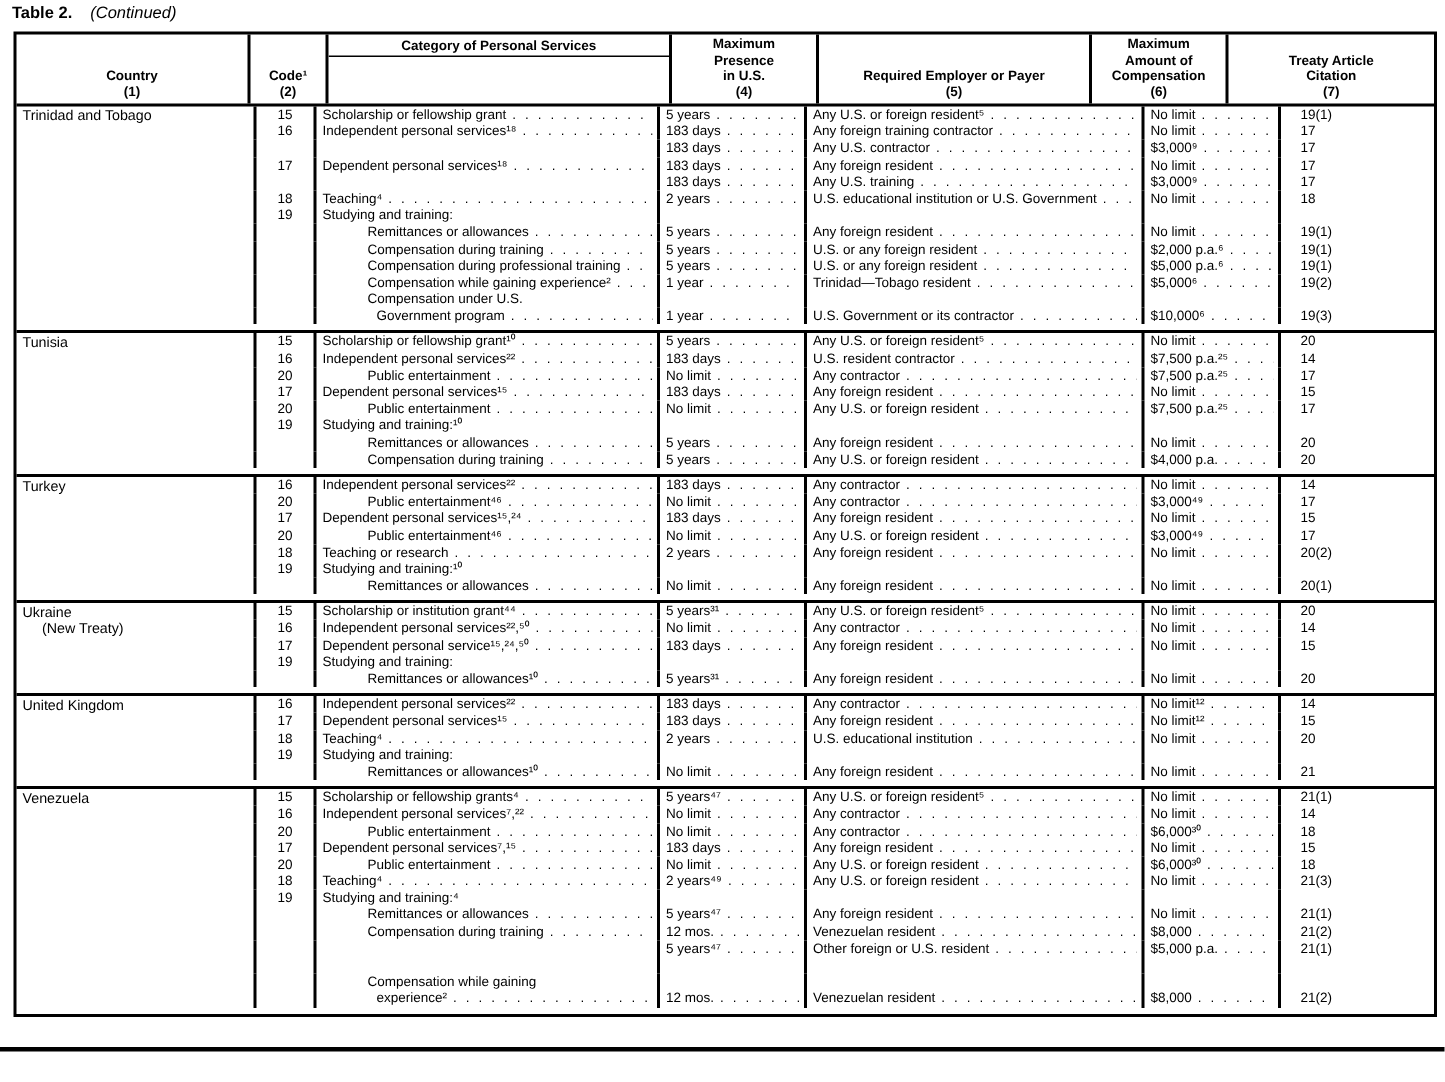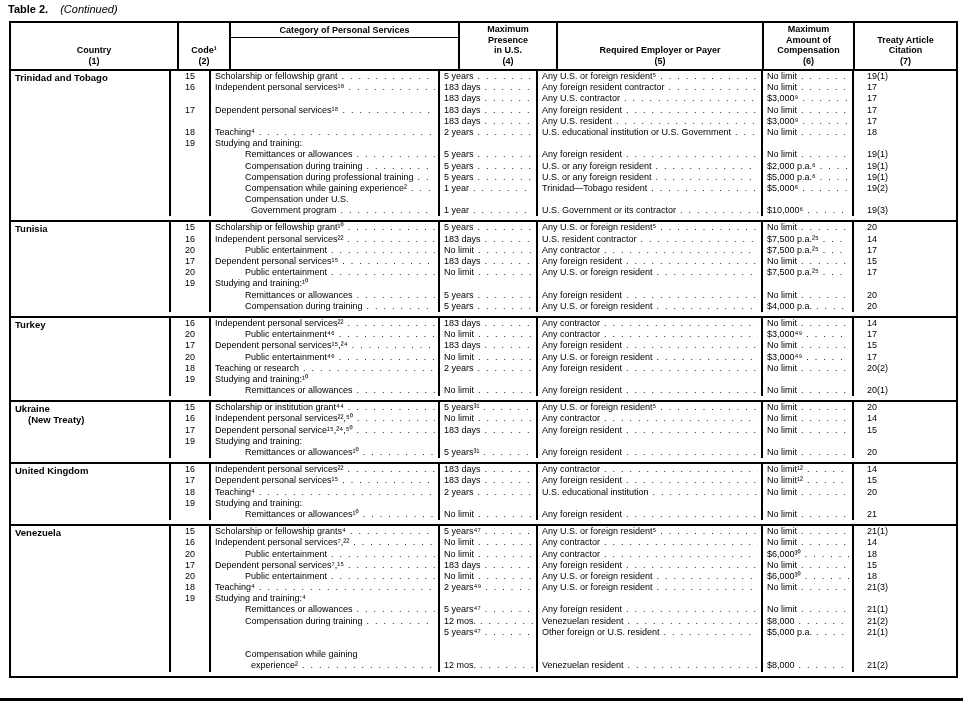--- a/index.html
+++ b/index.html
@@ -11,29 +11,29 @@
   .title{position:absolute;left:8px;top:3px;font-size:11px;white-space:nowrap;}
   .title .t1{font-weight:bold;}
   .title .t2{font-style:italic;margin-left:12px;}
 
   .tbl{position:absolute;left:9px;top:21px;width:945px;border:2px solid #000;background:#fff;}
 
   
   .hdr{display:flex;height:46px;border-bottom:2px solid #000;font-weight:bold;font-size:9px;line-height:10.5px;text-align:center;}
   .hc{box-sizing:border-box;display:flex;flex-direction:column;justify-content:flex-end;padding-bottom:3px;overflow:hidden;}
   .hc + .hc{border-left:2px solid #000;}
-  .hw0{width:166px;}.hw1{width:52px;}.hw2{width:229px;}.hw3{width:98px;}.hw4{width:206px;}.hw5{width:91px;}.hw6{flex:1;}
+  .hw0{width:154px;}.hw1{width:52px;}.hw2{width:229px;}.hw3{width:98px;}.hw4{width:182px;}.hw5{width:91px;}.hw6{flex:1;}
   .hc.composite{justify-content:flex-start;padding-bottom:0;gap:34px;}
   .cat{height:14px;line-height:14px;border-bottom:1.5px solid #000;}
   .plab{flex:1;display:flex;flex-direction:column;justify-content:flex-end;padding-bottom:3px;}
 
   
   .block{display:flex;padding-bottom:4px;}
   .block + .block{border-top:2px solid #000;}
-  .cn{width:158px;box-sizing:border-box;font-weight:bold;font-size:9.5px;line-height:11.2px;padding:1px 2px 0 4px;}
+  .cn{width:158px;box-sizing:border-box;font-weight:normal;font-size:9.5px;line-height:11.2px;padding:1px 2px 0 4px;}
   .cn .l2{padding-left:13px;}
   .rg{flex:1;display:grid;grid-template-columns:40px 229px 98px 225px 91px 104px;grid-auto-rows:11.2px;font-size:9px;line-height:11.2px;}
   .ce{box-sizing:border-box;border-left:2px solid #000;overflow:hidden;display:flex;white-space:nowrap;padding:0 3px 0 4px;}
   .ce.code{justify-content:center;padding:0;}
   .ce.i1{padding-left:34px;}
   .ce.i2{padding-left:40px;}
   .ce.cit{padding-left:13px;}
   .txt{flex:0 0 auto;}
   .ldr{flex:1 1 auto;overflow:hidden;min-width:0;}
   .ldr::before{
@@ -115,21 +115,21 @@
           <div class="ce code">16</div>
           <div class="ce">
             <span class="txt">Independent personal services¹⁸</span>
             <span class="ldr"></span>
           </div>
           <div class="ce">
             <span class="txt">183 days</span>
             <span class="ldr"></span>
           </div>
           <div class="ce">
-            <span class="txt">Any foreign resident contractor</span>
+            <span class="txt">Any foreign training contractor</span>
             <span class="ldr"></span>
           </div>
           <div class="ce">
             <span class="txt">No limit</span>
             <span class="ldr"></span>
           </div>
           <div class="ce cit">17</div>
           <div class="ce code"></div>
           <div class="ce"></div>
           <div class="ce">
@@ -163,21 +163,21 @@
             <span class="ldr"></span>
           </div>
           <div class="ce cit">17</div>
           <div class="ce code"></div>
           <div class="ce"></div>
           <div class="ce">
             <span class="txt">183 days</span>
             <span class="ldr"></span>
           </div>
           <div class="ce">
-            <span class="txt">Any U.S. resident</span>
+            <span class="txt">Any U.S. training</span>
             <span class="ldr"></span>
           </div>
           <div class="ce">
             <span class="txt">$3,000⁹</span>
             <span class="ldr"></span>
           </div>
           <div class="ce cit">17</div>
           <div class="ce code">18</div>
           <div class="ce">
             <span class="txt">Teaching⁴</span>

